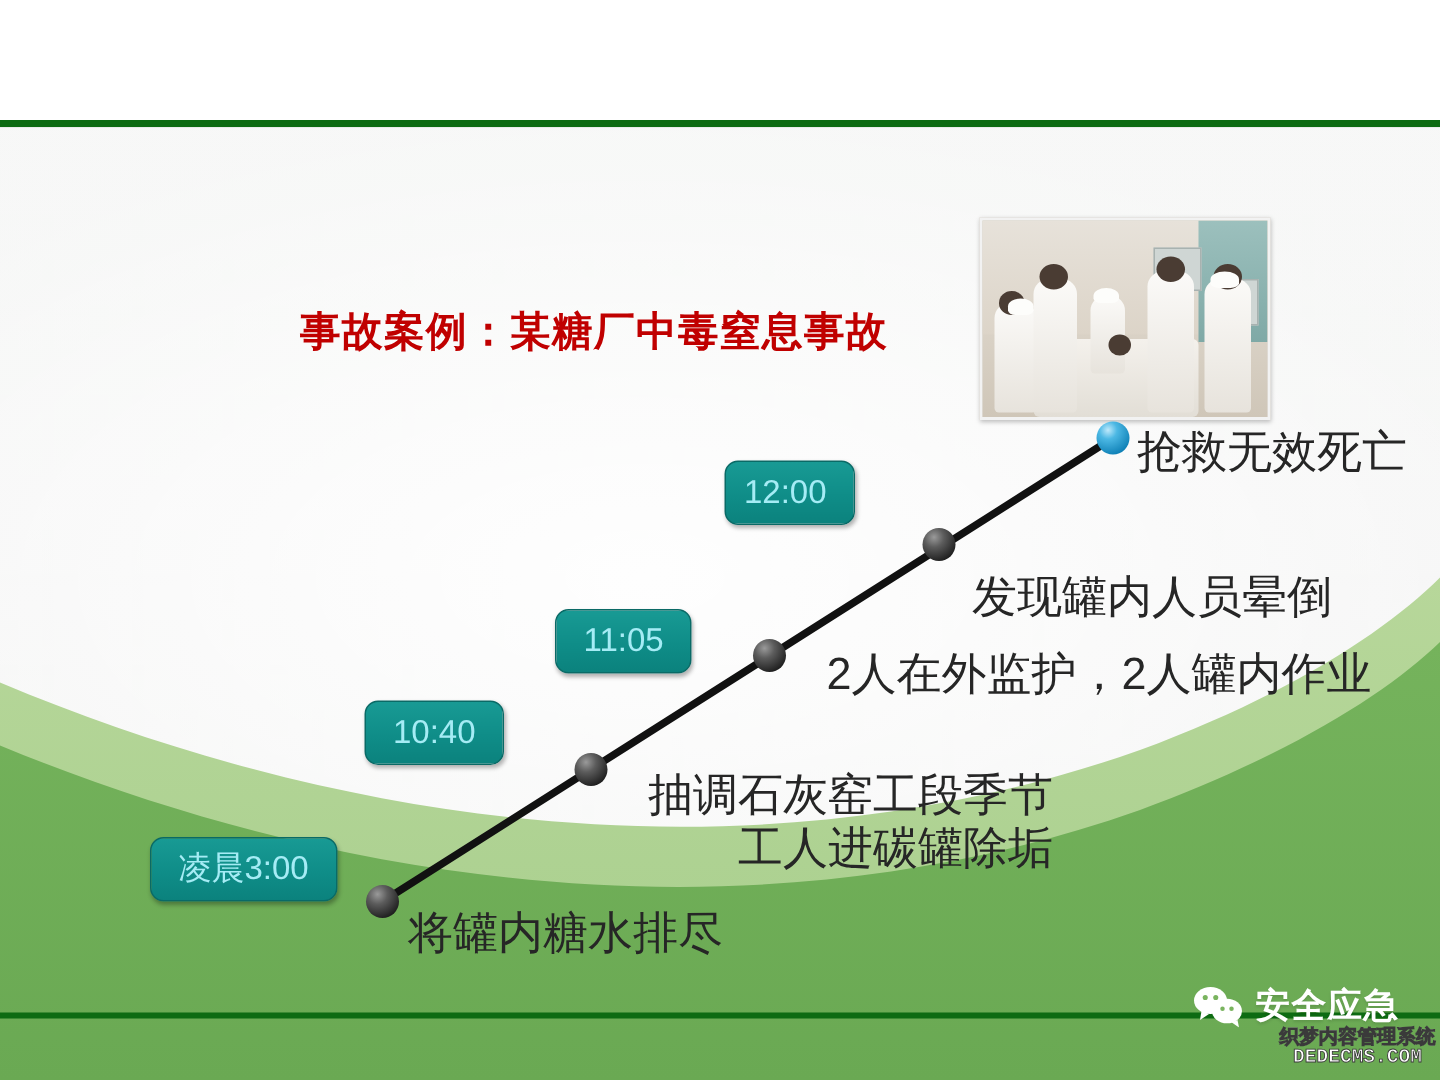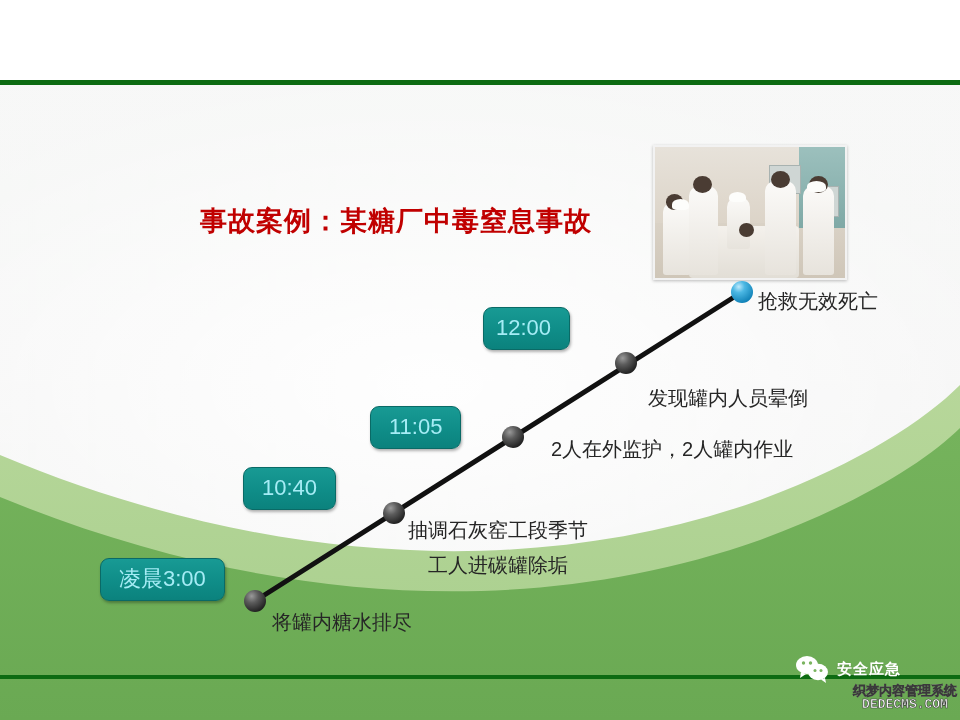--- a/index.html
+++ b/index.html
@@ -149,39 +149,39 @@
     line-height: 1;
     padding: 9px 18px 10px 18px;
     box-shadow: 1px 2px 3px rgba(0,0,0,0.30);
     white-space: nowrap;
     text-align: center;
   }
 
   .event-label {
     position: absolute;
     color: #262626;
-    font-size: 20px;
+    font-size: 30px;
     line-height: 33px;
     white-space: nowrap;
   }
   .event-label.two-line { line-height: 35px; }
-  .event-label .l2 { display: block; text-align: center; font-family: Liberation Serif, serif; }
+  .event-label .l2 { display: block; text-align: right; font-family: Liberation Serif, serif; }
 
   
   .brand {
     position: absolute;
     left: 795px;
     top: 655px;
     display: flex;
     align-items: center;
     gap: 8px;
   }
   .brand-text {
     color: #ffffff;
-    font-size: 15px;
+    font-size: 23px;
     font-weight: bold;
     letter-spacing: 1px;
     text-shadow: 0 1px 2px rgba(0,0,0,0.12);
   }
   .watermark {
     position: absolute;
     left: 846px;
     top: 684px;
     width: 118px;
     text-align: center;
@@ -281,21 +281,21 @@
     <circle cx="742" cy="292" r="11" fill="url(#sphBlue)"></circle>
   </svg>
 
   <div class="time-chip" style="left:100px; top:558px;">凌晨3:00</div>
   <div class="time-chip" style="left:243px; top:467px;">10:40</div>
   <div class="time-chip" style="left:370px; top:406px;">11:05</div>
   <div class="time-chip" style="left:483px; top:307px;padding-left:12px;">12:00</div>
 
   <div class="event-label" style="left:272px; top:606px;">将罐内糖水排尽</div>
 
-  <div class="event-label two-line" style="left:408px; top:513px;">
+  <div class="event-label two-line" style="left:432px; top:513px;">
     <span>抽调石灰窑工段季节</span>
     <span class="l2">工人进碳罐除垢</span>
   </div>
 
   <div class="event-label" style="left:551px; top:433px;">2人在外监护，2人罐内作业</div>
 
   <div class="event-label" style="left:648px; top:362px;margin-top:20px;">发现罐内人员晕倒</div>
 
   <div class="event-label" style="left:758px; top:285px;">抢救无效死亡</div>
 

